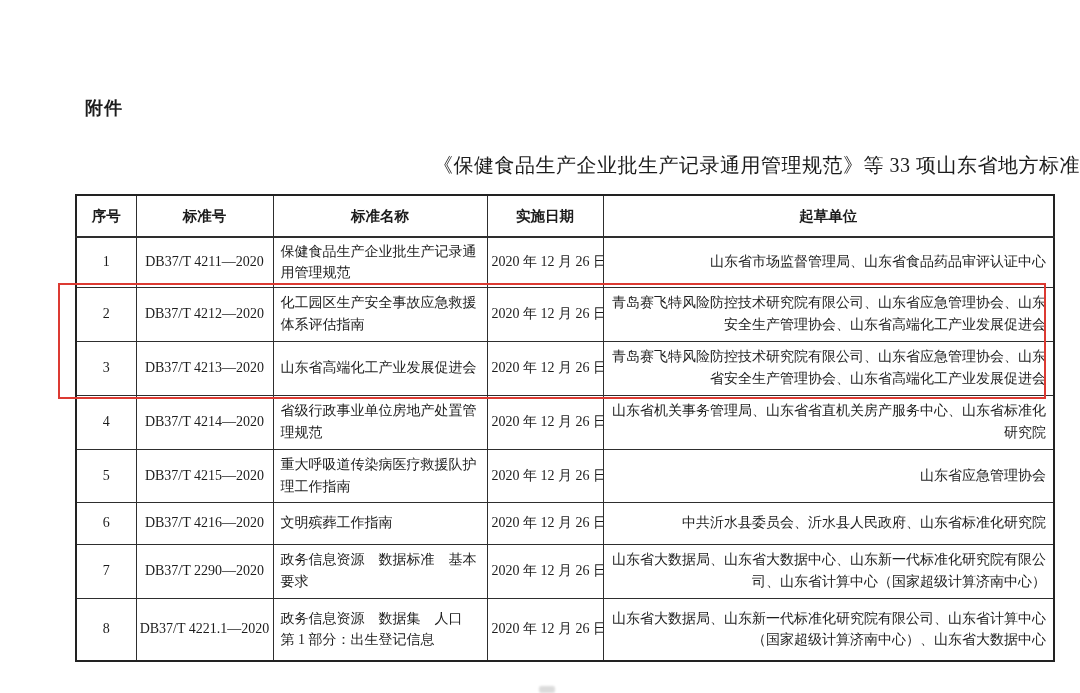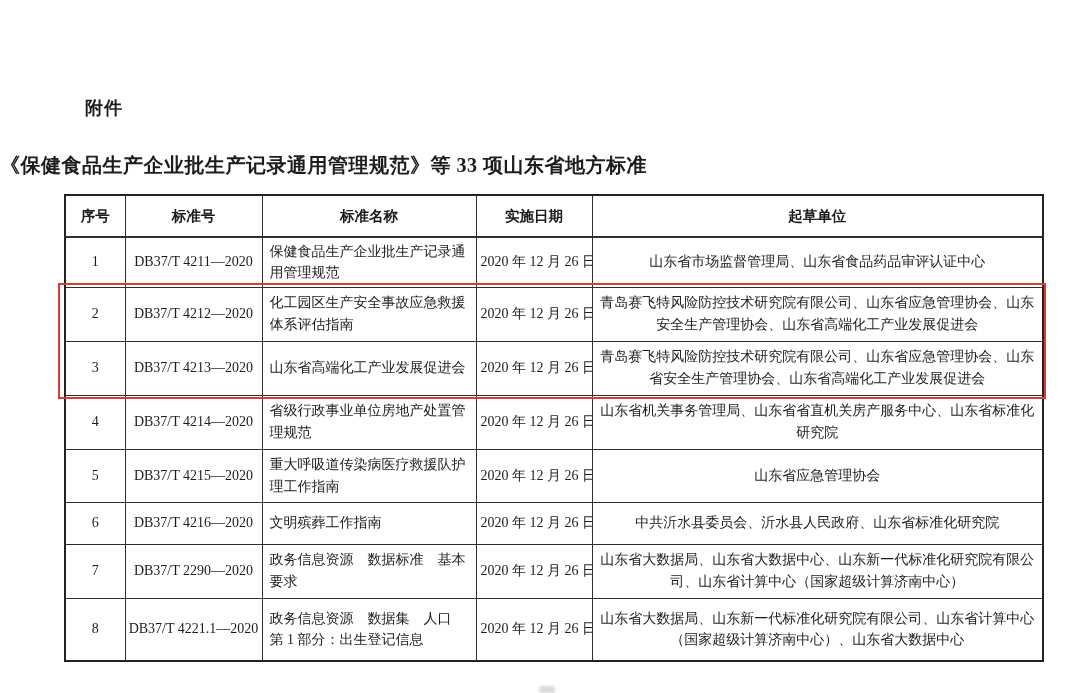--- a/index.html
+++ b/index.html
@@ -19,28 +19,28 @@
     top: 96px;
     font-size: 18px;
     font-weight: bold;
     letter-spacing: 1px;
   }
   .doc-title {
     position: absolute;
     left: 0;
     top: 152px;
     width: 100%;
-    text-align: left;
+    text-align: right;
     font-size: 20px;
-    font-weight: bold;
+    font-weight: normal;
     letter-spacing: 0.5px;
   }
   table.std-table {
     position: absolute;
-    left: 64px;
+    left: 75px;
     top: 194px;
     width: 978px;
     border-collapse: collapse;
     table-layout: fixed;
     font-size: 14px;
     border-radius: 9px;
   }
   table.std-table th, table.std-table td {
     border: 1.4px solid #2e2e2e;
     vertical-align: middle;
@@ -51,21 +51,21 @@
   table.std-table thead th {
     font-weight: bold;
     text-align: center;
     border-bottom-width: 2px;
     font-size: 14.5px;
   }
   td.c-no   { text-align: center; }
   td.c-code { text-align: center; font-family: "Liberation Serif", serif; white-space: nowrap; }
   td.c-name { text-align: left; padding: 2px 7px; }
   td.c-date { text-align: left; white-space: nowrap; padding: 2px 4px; }
-  td.c-org  { text-align: center; padding: 2px 7px; }
+  td.c-org  { text-align: right; padding: 2px 7px; }
   tr.h42 { height: 42px; }
   tr.h50 { height: 50px; }
   tr.h53 { height: 53px; }
   tr.h54 { height: 54px; }
   tr.h63 { height: 63px; }
   .highlight-box {
     position: absolute;
     left: 58px;
     top: 283px;
     width: 988px;

